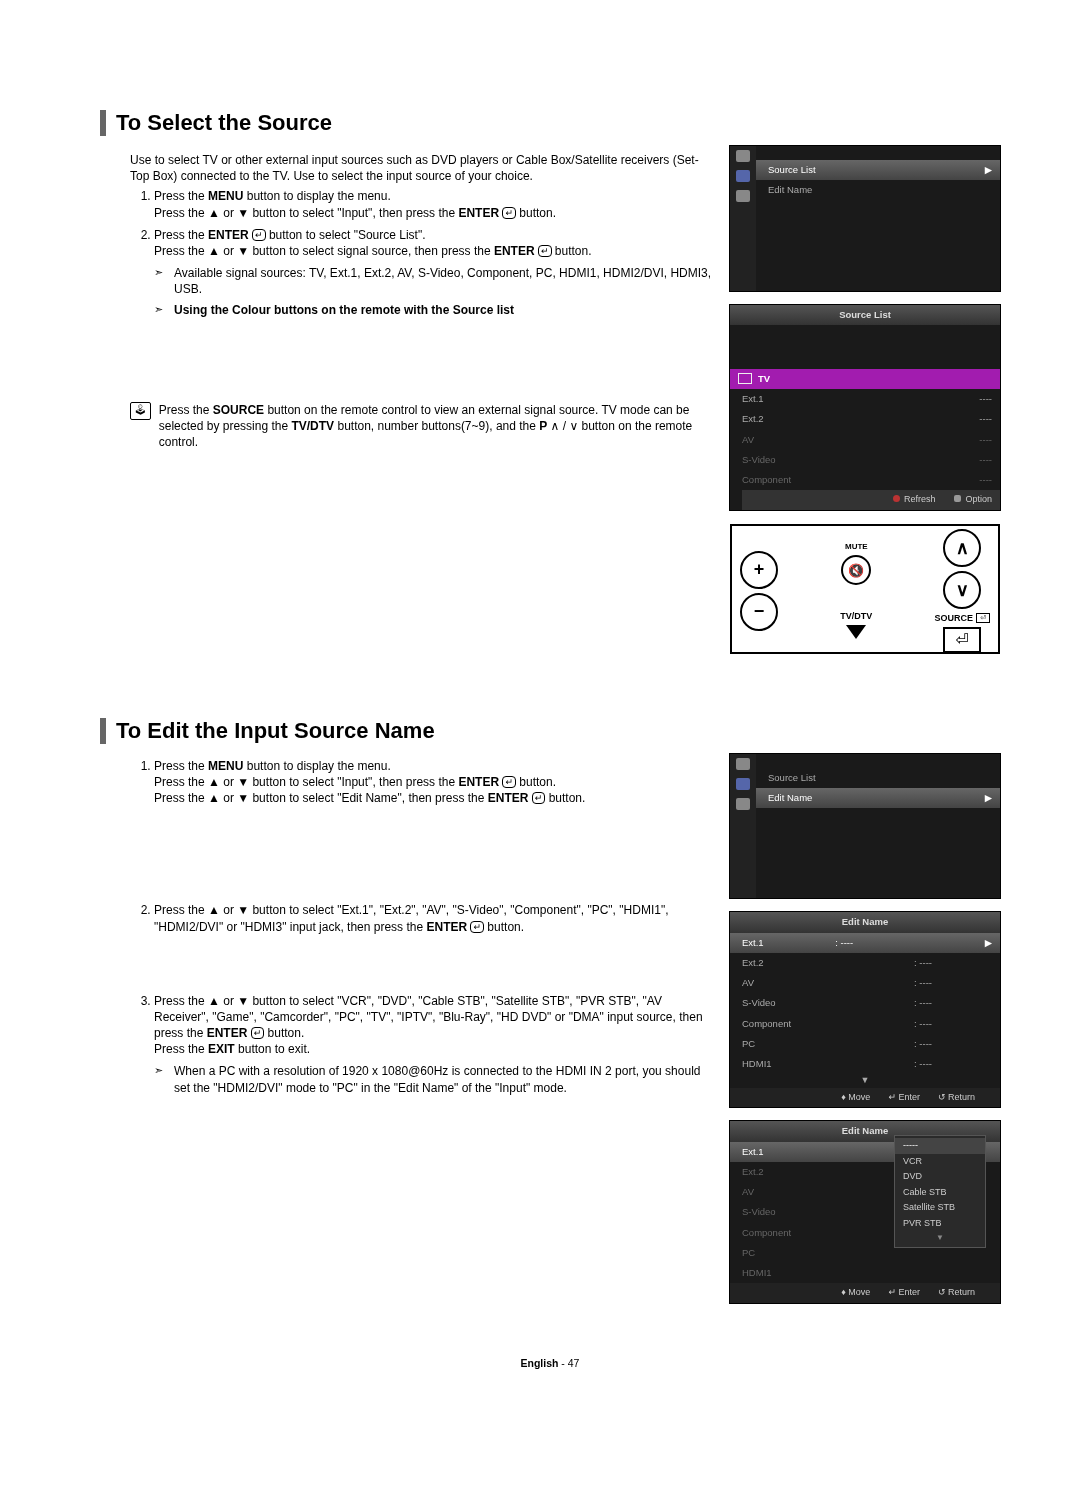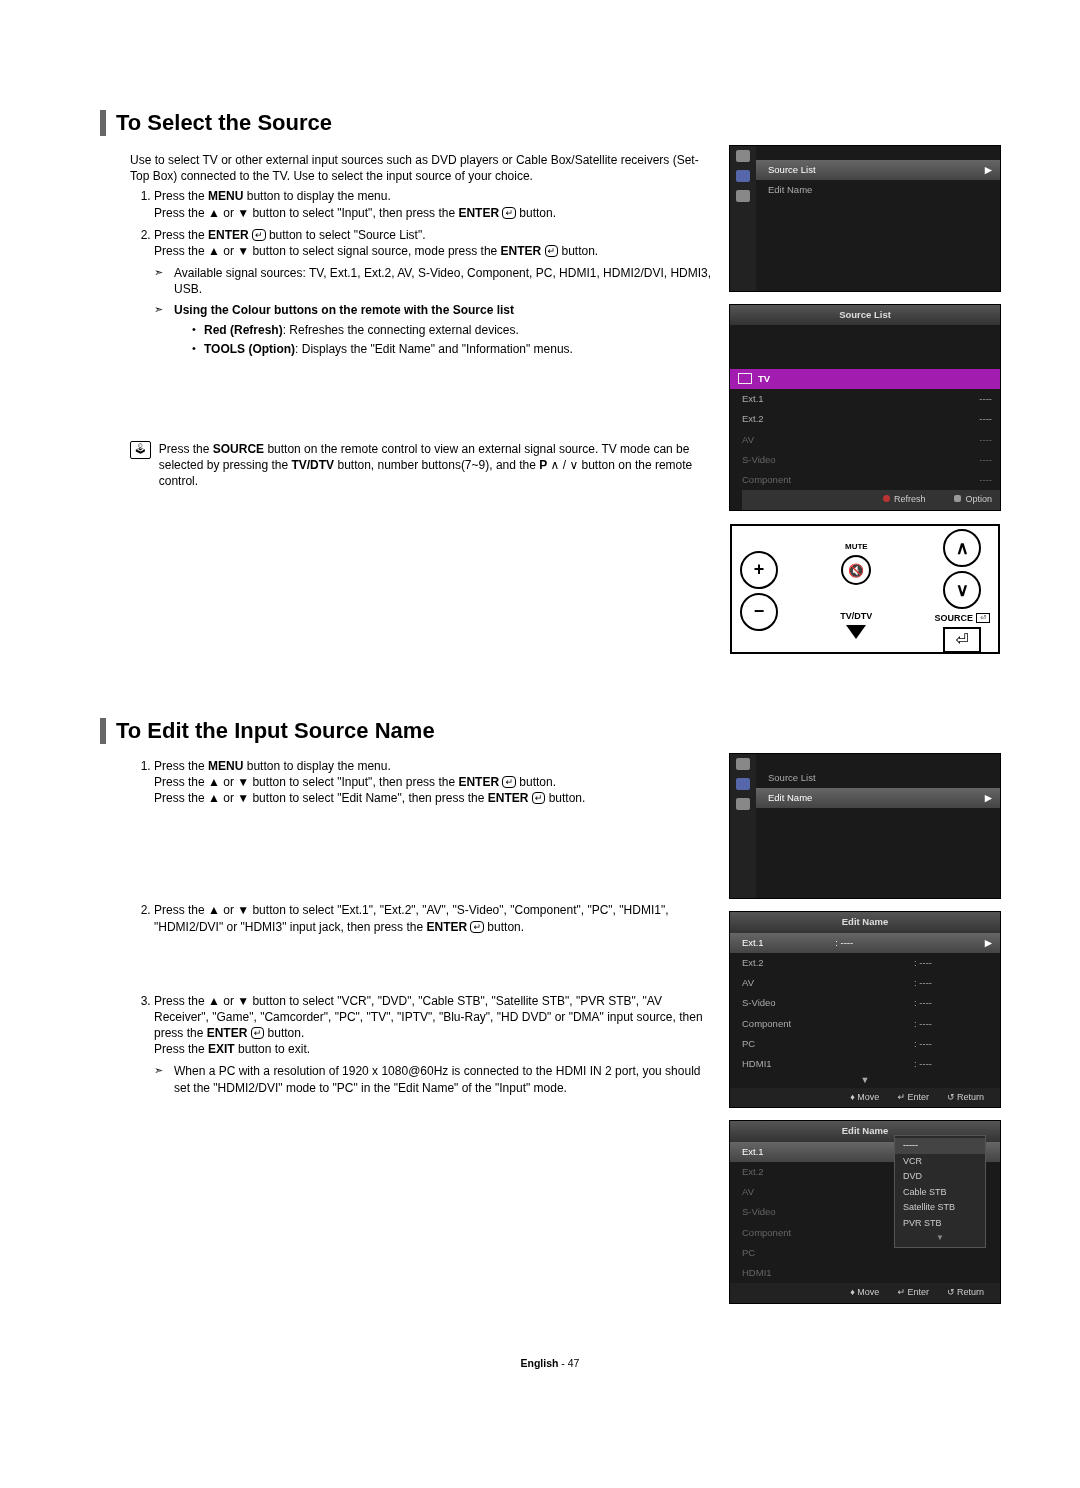--- a/index.html
+++ b/index.html
@@ -53,24 +53,24 @@
   }
   .osd-topbar { display: flex; }
   .osd-iconcol { width: 26px; background: #222; display: flex; flex-direction: column; align-items: center; padding-top: 4px; gap: 8px; }
   .osd-icon { width: 14px; height: 12px; background: #888; border-radius: 2px; }
   .osd-main { flex: 1; }
   .osd-title-strip { background: linear-gradient(#555,#333); padding: 3px 8px; color: #ddd; font-weight: bold; }
   .osd-item { padding: 3px 8px 3px 12px; display: flex; justify-content: space-between; color: #aaa; }
   .osd-item.sel { background: linear-gradient(#666,#444); color: #fff; }
   .osd-tv-row { background: #a21caf; padding: 3px 8px; color: #fff; font-weight: bold; display:flex; align-items:center; gap:6px;margin-top:44px; }
   .osd-tv-row::before { content:""; display:inline-block; width:12px; height:9px; border:1px solid #eee; }
-  .osd-footer { background: #333; display: flex; gap: 29px; padding: 3px 8px; font-size: 9px; color: #ccc; justify-content: flex-end; margin-left: 12px; }
+  .osd-footer { background: #333; display: flex; gap: 19px; padding: 3px 8px; font-size: 9px; color: #ccc; justify-content: flex-end; margin-left: 12px; }
   .osd-footer span::before { content:""; display:inline-block; width:7px;height:7px; border-radius:50%; background:#b33; margin-right:4px; vertical-align:0; }
   .osd-footer span.opt::before { background:#999; border-radius:2px; }
-  .osd-footer2 { background:#222; padding:3px 16px; display:flex; gap:18px; justify-content:flex-end; font-size:9px; color:#ccc; }
+  .osd-footer2 { background:#222; padding:3px 25px; display:flex; gap:18px; justify-content:flex-end; font-size:9px; color:#ccc; }
   .osd-blank { height: 90px; }
   .osd-popup { position:relative; }
   .osd-popup-list { position:absolute; right:14px; top:14px; background:#2a2a2a; border:1px solid #555; width:90px; padding:2px 0; }
   .osd-popup-list div { padding:1px 8px; color:#ccc; font-size:9px; }
   .osd-popup-list div.sel { color:#fff; background:#444; }
 
   
   .remote {
     border: 2px solid #000;
     padding: 10px 8px 6px;
@@ -110,28 +110,24 @@
     <div class="left-col">
       <div class="intro">Use to select TV or other external input sources such as DVD players or Cable Box/Satellite receivers (Set-Top Box) connected to the TV. Use to select the input source of your choice.</div>
 
       <ol class="steps">
         <li>
           <span>Press the </span><b>MENU</b><span> button to display the menu.</span><br>
           <span>Press the ▲ or ▼ button to select "Input", then press the </span><b>ENTER</b> <span class="enter-glyph">↵</span><span> button.</span>
         </li>
         <li>
           <span>Press the </span><b>ENTER</b> <span class="enter-glyph">↵</span><span> button to select "Source List".</span><br>
-          <span>Press the ▲ or ▼ button to select signal source, mode press the </span><b>ENTER</b> <span class="enter-glyph">↵</span><span> button.</span>
+          <span>Press the ▲ or ▼ button to select signal source, then press the </span><b>ENTER</b> <span class="enter-glyph">↵</span><span> button.</span>
           <ul class="sublist">
             <li>Available signal sources: TV, Ext.1, Ext.2, AV, S-Video, Component, PC, HDMI1, HDMI2/DVI, HDMI3, USB.</li>
             <li><b>Using the Colour buttons on the remote with the Source list</b>
-              <ul class="dash-list">
-                <li><b>Red (Refresh)</b><span>: Refreshes the connecting external devices.</span></li>
-                <li><b>TOOLS (Option)</b><span>: Displays the "Edit Name" and "Information" menus.</span></li>
-              </ul>
             </li>
           </ul>
         </li>
       </ol>
 
       <div style="height:70px;"></div>
 
       <div class="remote-note">
         <div class="remote-icon">🕹</div>
         <div>

